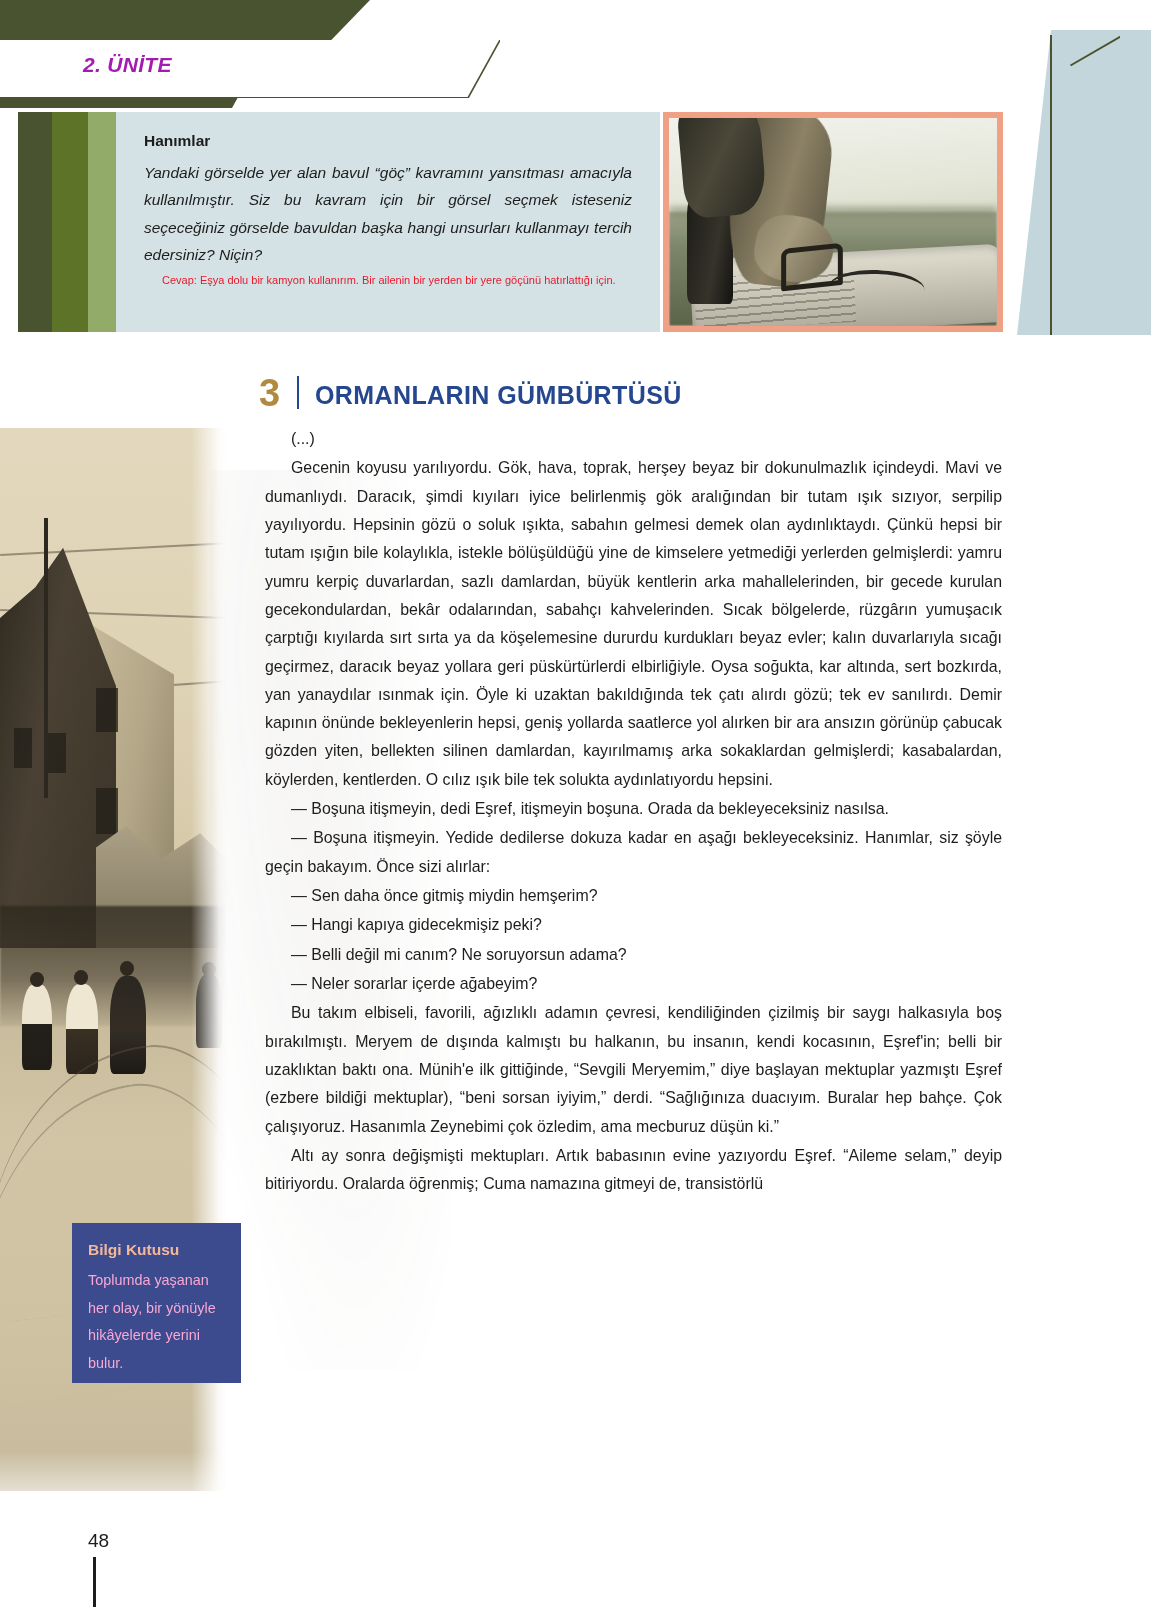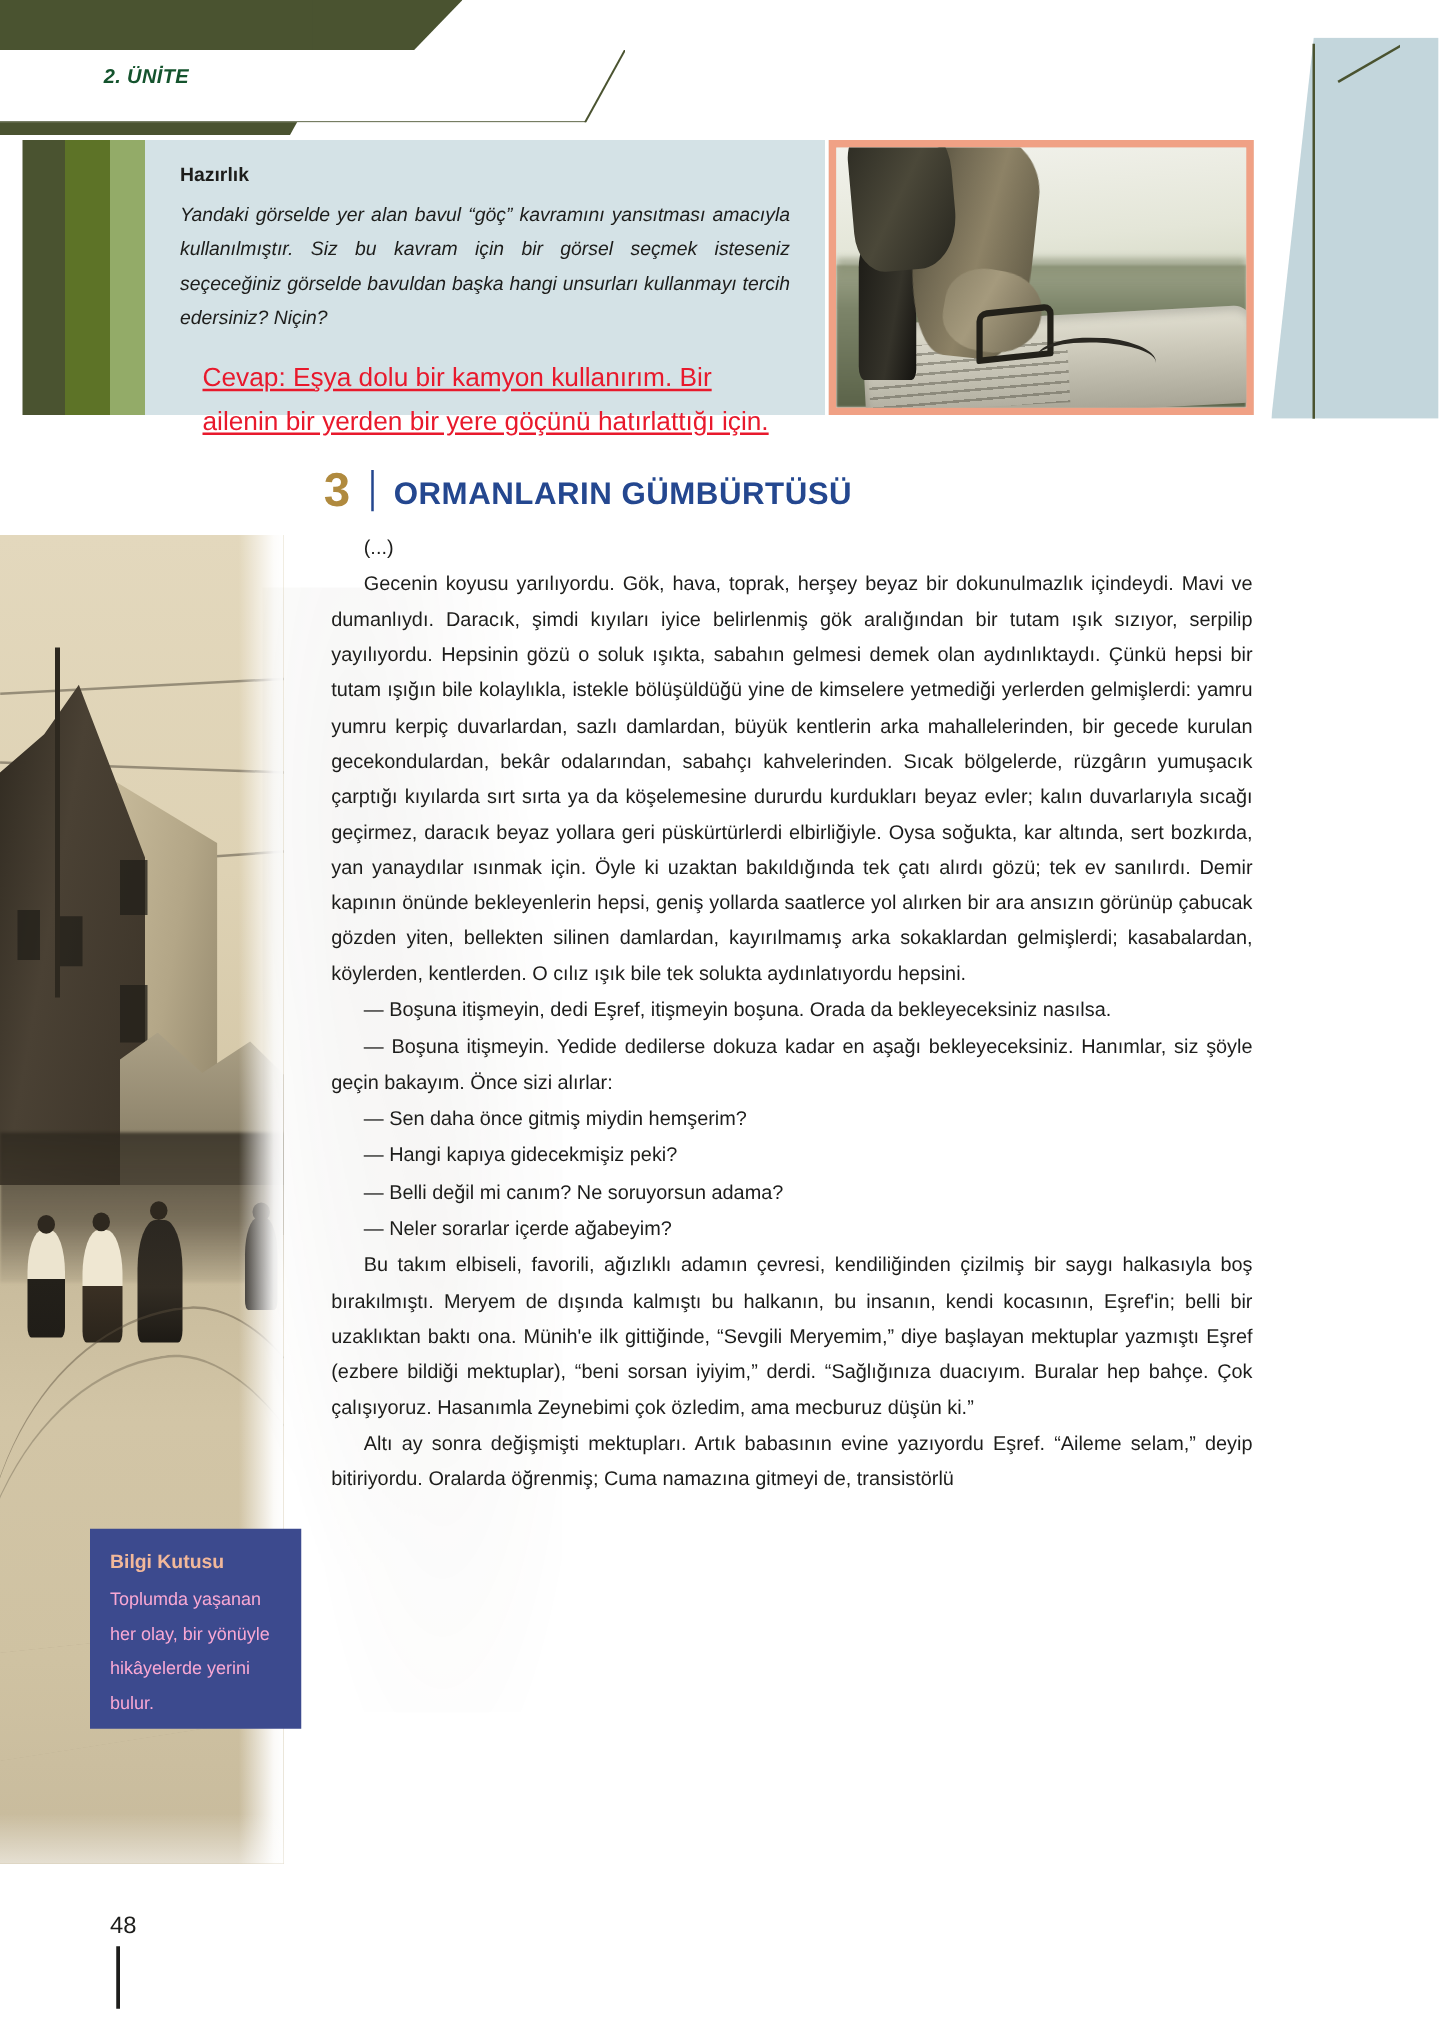--- a/index.html
+++ b/index.html
@@ -40,24 +40,24 @@
   }
   .unit-tab-line {
     position: absolute;
     left: 0; top: 40px;
     width: 500px; height: 58px;
     pointer-events: none;
   }
   .unit-label {
     position: absolute;
     left: 83px; top: 53px;
-    font-size: 16px;
+    font-size: 21px;
     font-weight: bold;
     font-style: italic;
-    color: #14532d;
+    color: #a21caf;
     letter-spacing: 0.3px;
   }
 
   
   .tr-panel {
     position: absolute;
     left: 1017px; top: 30px;
     width: 134px; height: 305px;
     background: #c3d6dc;
     clip-path: polygon(34px 0, 134px 0, 134px 305px, 0 305px);
@@ -107,26 +107,25 @@
     margin-bottom: 9px;
   }
   .hz-text {
     font-size: 15.5px;
     line-height: 1.77;
     color: #1d1d1b;
     text-align: justify;
     font-style: italic;
   }
   .hz-answer {
-    font-size: 21px;
+    font-size: 11px;
     line-height: 1.68;
     color: #e8192c;
     padding-left: 18px;
-    margin-top: 16px;
-    text-decoration: underline;
+    margin-top: 2px;
   }
 
   
   .photo-frame {
     position: absolute;
     left: 663px; top: 112px;
     width: 340px; height: 220px;
     border: 6px solid #f0a185;
     background: #e8e8e0;
     overflow: hidden;
@@ -398,21 +397,21 @@
   <div class="tr-line"></div>
   <div class="tr-line-diag">
       <i></i>
     </div>
 
   <div class="hz-stripe hz-s1"></div>
   <div class="hz-stripe hz-s2"></div>
   <div class="hz-stripe hz-s3"></div>
 
   <div class="hz-box">
-    <div class="hz-title">Hazırlık</div>
+    <div class="hz-title">Hanımlar</div>
     <div class="hz-text">Yandaki görselde yer alan bavul “göç” kavramını yansıtması amacıyla kullanılmıştır. Siz bu kavram için bir görsel seçmek isteseniz seçeceğiniz görselde bavuldan başka hangi unsurları kullanmayı tercih edersiniz? Niçin?</div>
     <div class="hz-answer">Cevap: Eşya dolu bir kamyon kullanırım. Bir ailenin bir yerden bir yere göçünü hatırlattığı için.</div>
   </div>
 
   <div class="photo-frame">
     <div class="ph-sky"></div>
     <div class="ph-ground"></div>
     <div class="ph-horizon"></div>
     <div class="ph-case"></div>
     <div class="ph-case-ribs"></div>

